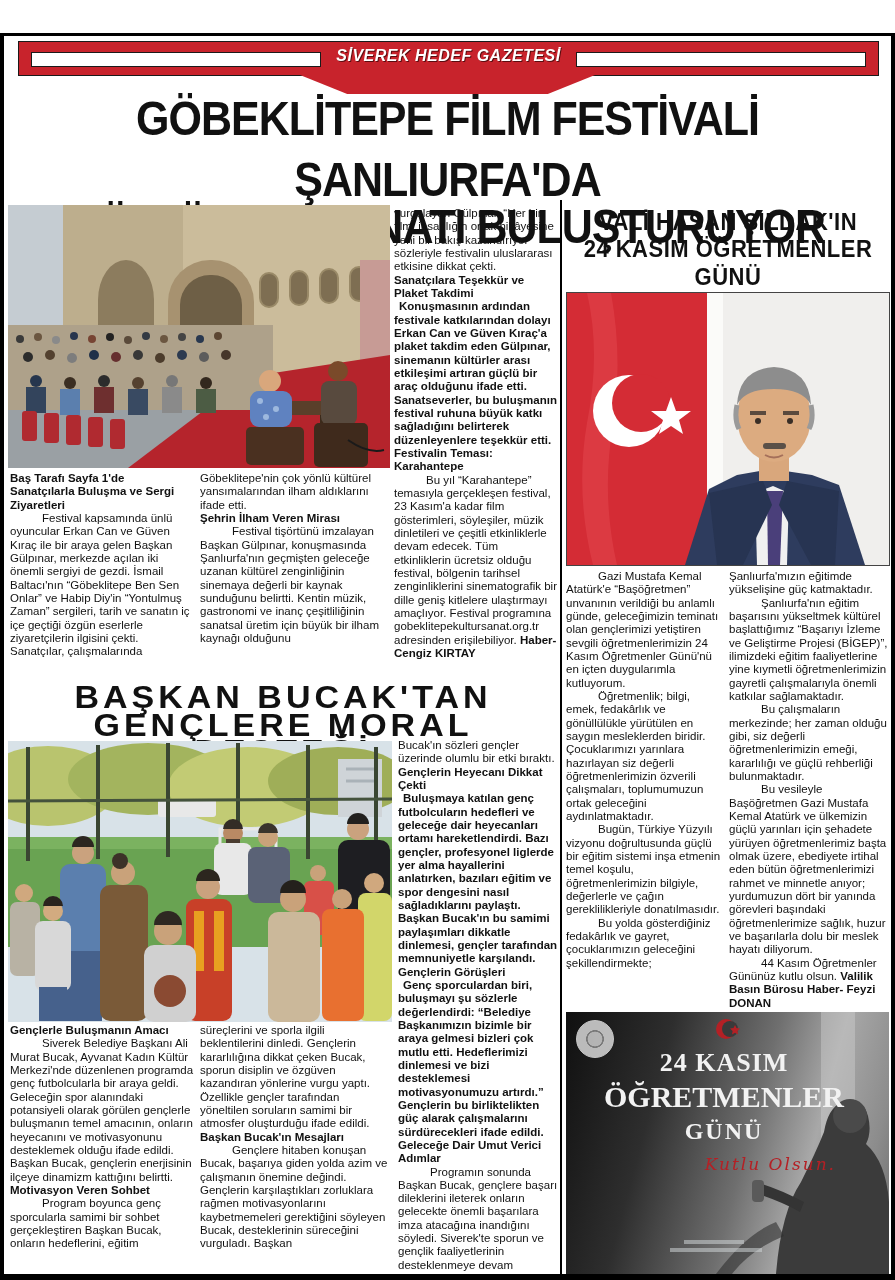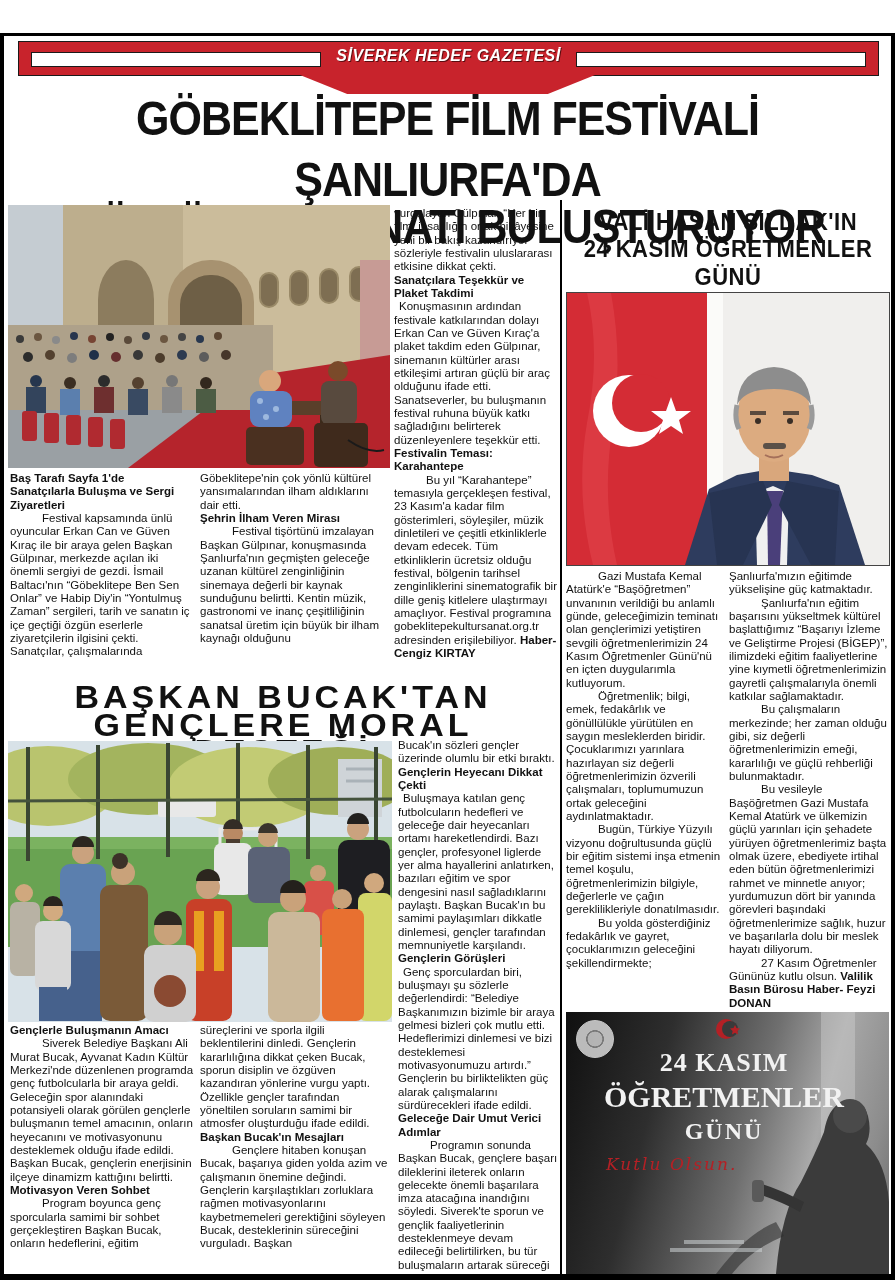--- a/index.html
+++ b/index.html
@@ -31,21 +31,21 @@
 
   
   .main-headline{position:absolute;left:8px;top:88px;width:879px;text-align:center;line-height:54px;}
   .main-headline span{display:block;font-size:43px;font-weight:bold;letter-spacing:-1px;
                       transform:scaleY(1.12);transform-origin:center top;}
 
   
   .col{position:absolute;overflow:hidden;}
   .col p{margin:0;font-size:11.5px;line-height:1.16;}
   .col p.ind{text-indent:32px;}
-  .col p.sind{text-indent:5px;}
+  .col p.sind{text-indent:5px;font-weight:bold;}
   .sub{font-weight:bold;}
   .credit{font-weight:bold;}
 
   
   .bucak-headline{position:absolute;left:8px;top:684px;width:550px;text-align:center;line-height:28px;}
   .bucak-headline span{display:block;font-size:34px;font-weight:bold;letter-spacing:4px;transform:scaleY(0.92);transform-origin:center top;}
   .vali-headline{position:absolute;left:565px;top:208px;width:326px;text-align:center;line-height:27px;}
   .vali-headline span{display:block;font-size:22px;font-weight:bold;letter-spacing:.5px;transform:scaleY(1.05);transform-origin:center top;}
 
   
@@ -60,21 +60,21 @@
   .poster{position:absolute;left:566px;top:1012px;width:323px;height:262px;overflow:hidden;
           background:linear-gradient(105deg,#101010 0%,#2e2e2e 28%,#6f6f6f 55%,#a8a8a8 72%,#8c8c8c 88%,#6a6a6a 100%);}
   .poster .emblem{position:absolute;left:10px;top:8px;width:36px;height:36px;border-radius:50%;
                   border:1.5px solid #e6e6e6;background:radial-gradient(circle at 50% 50%,#cfcfcf 0 28%,#8a8a8a 30% 34%,#d8d8d8 36% 100%);opacity:.85;}
   .poster .crescent{position:absolute;left:148px;top:4px;width:26px;height:26px;}
   .poster .ptitle{position:absolute;left:18px;top:34px;width:280px;text-align:center;color:#f2f2f2;
                   font-family:"Liberation Serif",serif;font-weight:bold;line-height:34px;}
   .poster .ptitle .t1{font-size:26px;letter-spacing:1px;display:block;}
   .poster .ptitle .t2{font-size:30px;letter-spacing:0px;display:block;}
   .poster .ptitle .t3{font-size:24px;letter-spacing:2px;display:block;}
-  .poster .pscript{position:absolute;left:40px;top:142px;width:230px;text-align:left;color:#b42025;
+  .poster .pscript{position:absolute;left:40px;top:142px;width:230px;text-align:right;color:#b42025;
                    font-family:"DejaVu Serif",serif;font-style:italic;font-size:17px;letter-spacing:2px;}
   .poster .cap1,.poster .cap2{position:absolute;left:118px;height:4px;background:#cdd3d6;opacity:.55;}
   .poster .cap1{top:228px;width:60px;}
   .poster .cap2{top:236px;width:92px;left:104px;}
 </style>
 </head>
 <body>
 
 <div id="page">
 
@@ -184,21 +184,21 @@
     <p class="ind"><span>Bu yıl “Karahantepe” temasıyla gerçekleşen festival, 23 Kasım'a kadar film gösterimleri, söyleşiler, müzik dinletileri ve çeşitli etkinliklerle devam edecek. Tüm etkinliklerin ücretsiz olduğu festival, bölgenin tarihsel zenginliklerini sinematografik bir dille geniş kitlelere ulaştırmayı amaçlıyor. Festival programına gobeklitepekultursanat.org.tr adresinden erişilebiliyor. </span><span class="credit">Haber- Cengiz KIRTAY</span></p>
   </div>
 
   <div class="col" style="left:10px;top:472px;width:184px;height:212px;">
     <p class="sub">Baş Tarafı Sayfa 1'de</p>
     <p class="sub">Sanatçılarla Buluşma ve Sergi Ziyaretleri</p>
     <p class="ind">Festival kapsamında ünlü oyuncular Erkan Can ve Güven Kıraç ile bir araya gelen Başkan Gülpınar, merkezde açılan iki önemli sergiyi de gezdi. İsmail Baltacı'nın “Göbeklitepe Ben Sen Onlar” ve Habip Diy'in “Yontulmuş Zaman” sergileri, tarih ve sanatın iç içe geçtiği özgün eserlerle ziyaretçilerin ilgisini çekti. Sanatçılar, çalışmalarında</p>
   </div>
 
   <div class="col" style="left:200px;top:472px;width:188px;height:212px;">
-    <p>Göbeklitepe'nin çok yönlü kültürel yansımalarından ilham aldıklarını dair etti.</p>
+    <p>Göbeklitepe'nin çok yönlü kültürel yansımalarından ilham aldıklarını ifade etti.</p>
     <p class="sub">Şehrin İlham Veren Mirası</p>
     <p class="ind">Festival tişörtünü imzalayan Başkan Gülpınar, konuşmasında Şanlıurfa'nın geçmişten geleceğe uzanan kültürel zenginliğinin sinemaya değerli bir kaynak sunduğunu belirtti. Kentin müzik, gastronomi ve inanç çeşitliliğinin sanatsal üretim için büyük bir ilham kaynağı olduğunu</p>
   </div>
 
   <div class="bucak-headline">
     <span>BAŞKAN BUCAK'TAN</span>
     <span>GENÇLERE MORAL DESTEĞİ</span>
   </div>
 
   <div class="photo" style="left:8px;top:741px;width:384px;height:281px;">
@@ -331,21 +331,21 @@
     <p class="ind">Öğretmenlik; bilgi, emek, fedakârlık ve gönüllülükle yürütülen en saygın mesleklerden biridir. Çocuklarımızı yarınlara hazırlayan siz değerli öğretmenlerimizin özverili çalışmaları, toplumumuzun ortak geleceğini aydınlatmaktadır.</p>
     <p class="ind">Bugün, Türkiye Yüzyılı vizyonu doğrultusunda güçlü bir eğitim sistemi inşa etmenin temel koşulu, öğretmenlerimizin bilgiyle, değerlerle ve çağın gereklilikleriyle donatılmasıdır.</p>
     <p class="ind">Bu yolda gösterdiğiniz fedakârlık ve gayret, çocuklarımızın geleceğini şekillendirmekte;</p>
   </div>
 
   <div class="col" style="left:729px;top:570px;width:160px;height:438px;">
     <p>Şanlıurfa'mızın eğitimde yükselişine güç katmaktadır.</p>
     <p class="ind">Şanlıurfa'nın eğitim başarısını yükseltmek kültürel başlattığımız “Başarıyı İzleme ve Geliştirme Projesi (BİGEP)”, ilimizdeki eğitim faaliyetlerine yine kıymetli öğretmenlerimizin gayretli çalışmalarıyla önemli katkılar sağlamaktadır.</p>
     <p class="ind">Bu çalışmaların merkezinde; her zaman olduğu gibi, siz değerli öğretmenlerimizin emeği, kararlılığı ve güçlü rehberliği bulunmaktadır.</p>
     <p class="ind">Bu vesileyle Başöğretmen Gazi Mustafa Kemal Atatürk ve ülkemizin güçlü yarınları için şehadete yürüyen öğretmenlerimiz başta olmak üzere, ebediyete irtihal eden bütün öğretmenlerimizi rahmet ve minnetle anıyor; yurdumuzun dört bir yanında görevleri başındaki öğretmenlerimize sağlık, huzur ve başarılarla dolu bir meslek hayatı diliyorum.</p>
-    <p class="ind"><span>27 Kasım Öğretmenler Gününüz kutlu olsun. </span><span class="credit">Valilik Basın Bürosu Haber- Feyzi DONAN</span></p>
+    <p class="ind"><span>44 Kasım Öğretmenler Gününüz kutlu olsun. </span><span class="credit">Valilik Basın Bürosu Haber- Feyzi DONAN</span></p>
   </div>
 
   <div class="poster">
     <svg width="323" height="262" viewBox="0 0 323 262" style="position:absolute;left:0;top:0;">
       <rect x="255" y="0" width="34" height="262" fill="#c9c9c9" opacity="0.5"></rect>
       <path d="M323 262 L210 262 Q215 200 235 170 Q250 140 258 120 Q262 96 276 90 Q296 84 302 104 Q306 120 300 132 Q320 150 323 190 Z" fill="#3b3b3b"></path>
       <circle cx="284" cy="104" r="17" fill="#4a4a4a"></circle>
       <path d="M238 190 Q215 178 196 172 L192 182 Q216 190 234 200 Z" fill="#343434"></path>
       <rect x="186" y="168" width="12" height="22" rx="4" fill="#5a5a5a"></rect>
       <path d="M150 262 q30 -40 60 -52 l8 14 q-34 14 -52 38 z" fill="#2e2e2e" opacity="0.6"></path>

